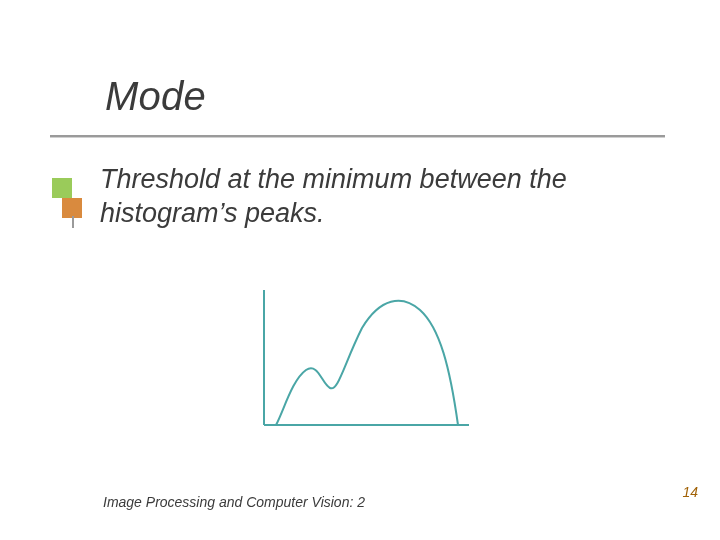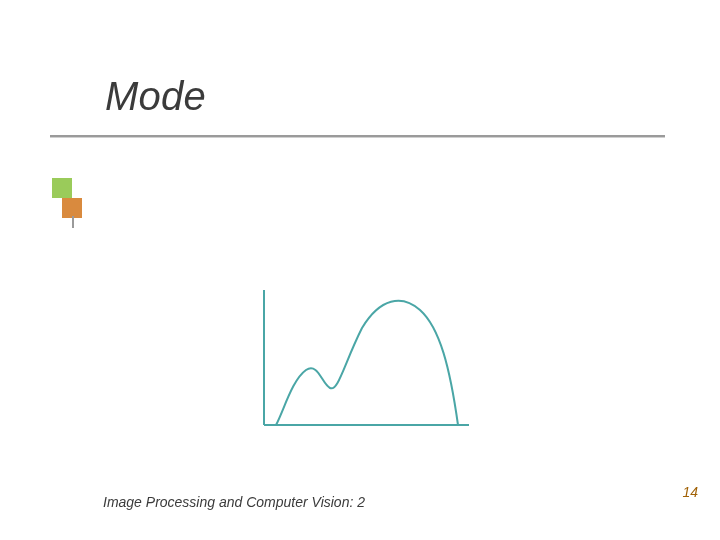--- a/index.html
+++ b/index.html
@@ -111,20 +111,21 @@
 
   <div class="title-block">
     <div class="title-text">Mode</div>
     <div class="title-underline"></div>
     <div class="title-shadow"></div>
     <div class="accent-g"></div>
     <div class="accent-o"></div>
     <div class="tick-v"></div>
   </div>
 
+  <div class="body-text">Threshold at the minimum between the histogram’s peaks.</div>
 
   <svg class="histogram" viewBox="0 0 240 155">
 
     <line x1="20" y1="10" x2="20" y2="145" stroke="#4aa6a6" stroke-width="2"></line>
     <line x1="20" y1="145" x2="225" y2="145" stroke="#4aa6a6" stroke-width="2"></line>
 
     <path d="M 32 145
              C 40 130, 48 100, 62 90
              C 74 82, 78 104, 86 108
              C 94 112, 100 84, 118 48

